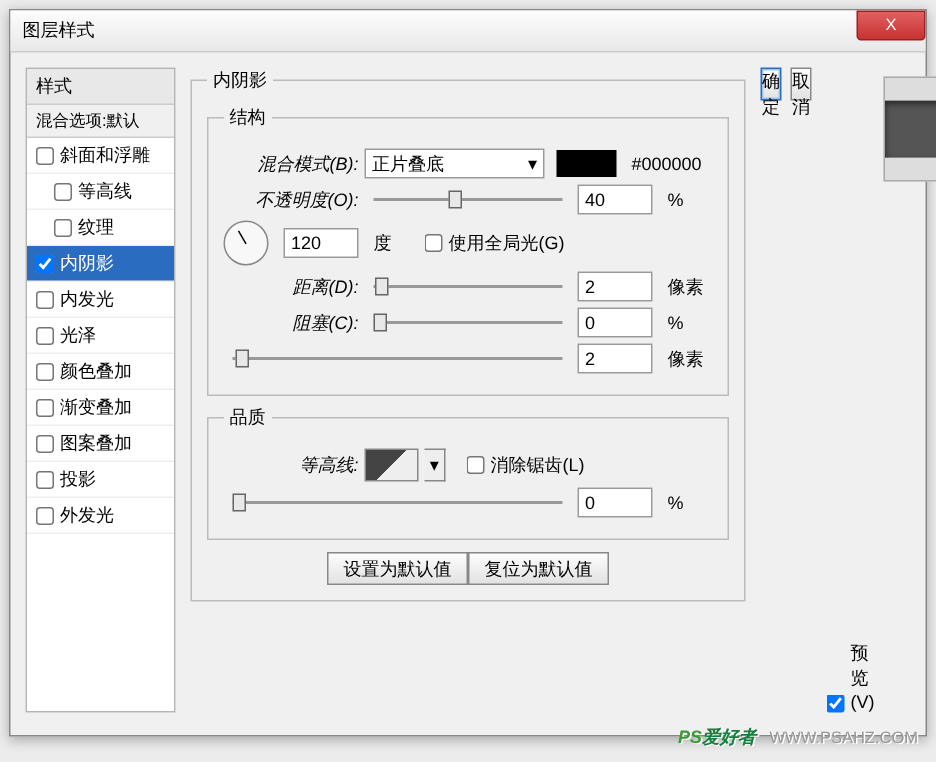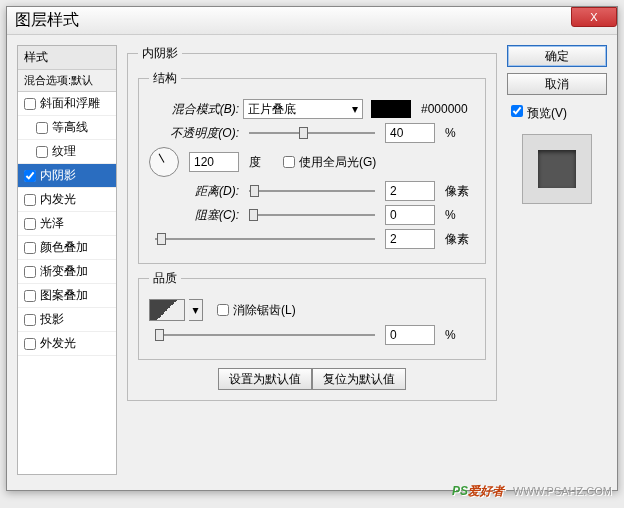--- a/index.html
+++ b/index.html
@@ -1,19 +1,19 @@
 <!DOCTYPE html>
 <html><head>
 <meta charset="utf-8">
 <style>
 * { box-sizing: border-box; margin: 0; padding: 0; font-family: "Microsoft YaHei", SimSun, sans-serif; font-size: 12px; }
 body { background: #ececec; width: 624px; height: 508px; }
 .window { position: absolute; left: 6px; top: 6px; width: 612px; height: 485px; background: #f0f0f0; border: 1px solid #888; box-shadow: 0 2px 8px rgba(0,0,0,.3); }
 .titlebar { height: 28px; background: linear-gradient(#fdfdfd,#e8e8e8); border-bottom: 1px solid #ccc; display: flex; align-items: center; padding-left: 8px; position: relative; }
-.titlebar-text { font-size: 16px; }
+.titlebar-text { font-size: 12px; }
 .close-btn { position: absolute; right: 0; top: 0; width: 46px; height: 20px; background: linear-gradient(#e06060,#c83232); color: #fff; text-align: center; line-height: 18px; font-size: 11px; border-radius: 0 0 3px 3px; border: 1px solid #a02020; cursor: pointer; }
 .body { display: flex; padding: 10px; gap: 10px; height: 450px; }
 .left { width: 100px; border: 1px solid #b5b5b5; background: #fff; }
 .left-header { background: #e8e8e8; padding: 3px 6px; border-bottom: 1px solid #ccc; }
 .left-sub { background: #f0f0f0; padding: 3px 6px; border-bottom: 1px solid #ccc; font-size: 11px; }
 .left-item { padding: 3px 6px; display: flex; align-items: center; gap: 4px; border-bottom: 1px solid #eee; white-space: nowrap; }
 .left-item.indent { padding-left: 18px; }
 .left-item.selected { background: #2a6dc0; color: #fff; }
 .left-item input[type=checkbox] { width: 12px; height: 12px; }
 .mid { flex: 1; display: flex; flex-direction: column; gap: 8px; }
@@ -28,24 +28,24 @@
 .slider-track { position: absolute; left: 0; right: 0; top: 8px; height: 2px; background: #999; }
 .slider-thumb { position: absolute; top: 3px; width: 9px; height: 12px; background: #e8e8e8; border: 1px solid #666; }
 .numbox { width: 50px; height: 20px; border: 1px solid #999; text-align: left; padding: 0 4px; background: #fff; display: flex; align-items: center; }
 .unit { margin-left: 6px; width: 30px; }
 .angle-dial { width: 30px; height: 30px; border: 1px solid #888; border-radius: 50%; background: #f8f8f8; position: relative; }
 .angle-dial::after { content: ""; position: absolute; left: 50%; top: 50%; width: 10px; height: 1px; background: #000; transform-origin: left center; transform: rotate(-120deg); }
 .contour-swatch { width: 36px; height: 22px; border: 1px solid #888; background: linear-gradient(135deg, #444 0%, #444 50%, #eee 50%, #eee 100%); }
 .contour-combo { width: 14px; height: 22px; border: 1px solid #888; border-left: none; background: #eee; text-align: center; line-height: 20px; }
 .btn-row { display: flex; gap: 0; justify-content: center; margin-top: 8px; }
 button.std { height: 22px; padding: 0 10px; border: 1px solid #888; background: linear-gradient(#fdfdfd,#e2e2e2); cursor: pointer; }
-.right { width: 100px; display: flex; flex-direction: column; gap: 6px; }
+.right { width: 100px; display: flex; flex-direction: row; gap: 6px; }
 button.side { width: 100%; height: 22px; border: 1px solid #888; background: linear-gradient(#fdfdfd,#e2e2e2); cursor: pointer; }
 button.side.default { border: 1px solid #2a6dc0; box-shadow: 0 0 0 1px #9dc3ef inset; }
-.preview-chk { display: flex; align-items: flex-start; gap: 4px; margin-top: 4px; margin-left: 4px; }
+.preview-chk { display: flex; align-items: flex-end; gap: 4px; margin-top: 4px; margin-left: 4px; }
 .preview-box { width: 70px; height: 70px; border: 1px solid #aaa; background: #ddd; margin: 6px auto; display: flex; align-items: center; justify-content: center; }
 .preview-inner { width: 38px; height: 38px; background: #555; box-shadow: inset 0 2px 4px rgba(0,0,0,.6); }
 .watermark { position: absolute; right: 12px; bottom: 8px; font-size: 18px; font-style: italic; font-weight: bold; color: #3a9b3a; text-shadow: 1px 1px 0 #fff; }
 .watermark small { font-size: 11px; color: #999; margin-left: 4px; font-weight: normal; font-style: normal; }
 .cb { width: 12px; height: 12px; }
 </style>
 </head>
 <body>
 
 <div class="window">
@@ -176,20 +176,21 @@
             <div class="numbox">
                 <span>2</span>
               </div>
             <span class="unit">像素</span>
           </div>
         </fieldset>
 
         <fieldset style="margin-top:6px">
           <legend>品质</legend>
           <div class="row">
+            <label class="lab">等高线:</label>
             <div class="contour-swatch"></div>
             <div class="contour-combo">▾</div>
             <input type="checkbox" class="cb" style="margin-left: 10px;">
             <span>消除锯齿(L)</span>
           </div>
           <div class="row">
             <div class="slider">
                 <div class="slider-track"></div>
                 <div class="slider-thumb" style="left:0%"></div>
               </div>
@@ -215,15 +216,15 @@
         <span>预览(V)</span>
       </div>
       <div class="preview-box">
         <div class="preview-inner"></div>
       </div>
     </div>
   </div>
 </div>
 
 <div class="watermark">
-  <span>PS</span><span style="color:#c2410c">爱好者</span>
+  <span>PS</span><span style="color:#15803d">爱好者</span>
   <small>WWW.PSAHZ.COM</small>
 </div>
 
 </body></html>

